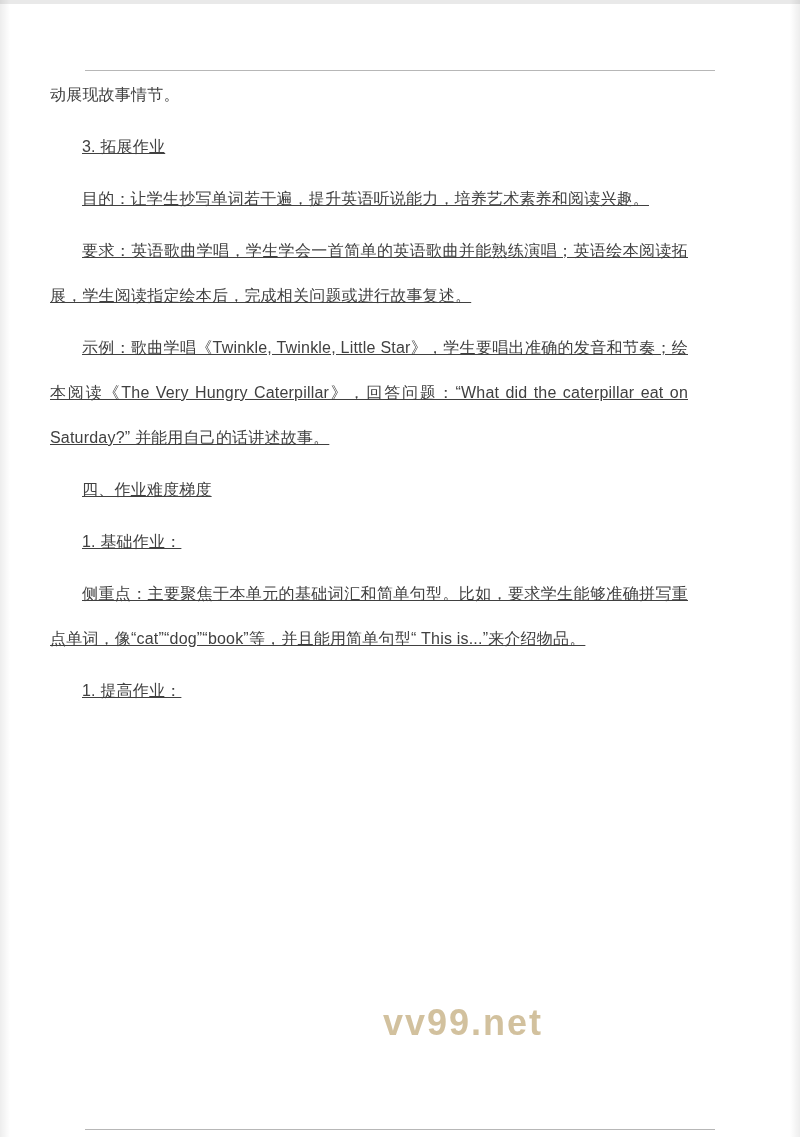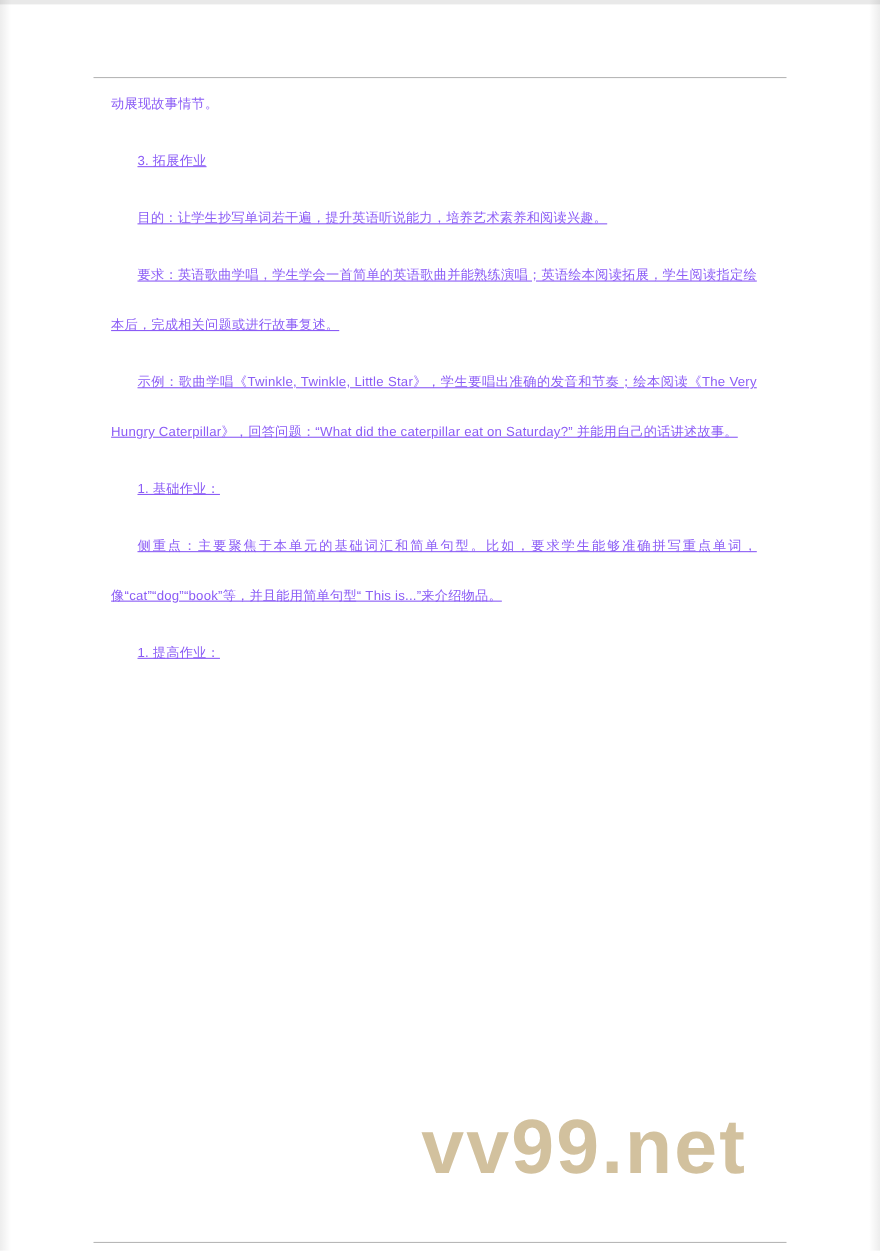--- a/index.html
+++ b/index.html
@@ -41,41 +41,41 @@
     z-index: 3;
   }
   .page-divider.top    { top: 70px; }
   .page-divider.bottom { top: 1129px; }
 
   .doc-content {
     position: absolute;
     top: 71px;
     left: 0;
     right: 0;
-    padding: 1px 112px 0 101px;
+    padding: 1px 112px 0 50px;
     z-index: 1;
-    color: #8b5cf6;
-    font-size: 12px;
+    color: #404040;
+    font-size: 16px;
     line-height: 45px;
     letter-spacing: 0.2px;
   }
   .doc-content p {
     margin: 0 0 7px 0;
     text-align: justify;
   }
   .doc-content p.indent {
     text-indent: 2em;
     text-decoration: underline;
   }
   .watermark {
     position: absolute;
     left: 383px;
     top: 1002px;
     z-index: 0;
-    font-size: 70px;
+    font-size: 36px;
     font-weight: bold;
     letter-spacing: 2px;
     color: rgba(208, 190, 153, 0.95);
     user-select: none;
   }
 </style>
 </head>
 <body>
 
 <div class="edge-top-strip"></div>
@@ -86,16 +86,17 @@
 <div class="page-divider bottom"></div>
 
 <div class="watermark">vv99.net</div>
 
 <div class="doc-content">
   <p>动展现故事情节。</p>
   <p class="indent">3. 拓展作业</p>
   <p class="indent">目的：让学生抄写单词若干遍，提升英语听说能力，培养艺术素养和阅读兴趣。</p>
   <p class="indent">要求：英语歌曲学唱，学生学会一首简单的英语歌曲并能熟练演唱；英语绘本阅读拓展，学生阅读指定绘本后，完成相关问题或进行故事复述。</p>
   <p class="indent">示例：歌曲学唱《Twinkle, Twinkle, Little Star》，学生要唱出准确的发音和节奏；绘本阅读《The Very Hungry Caterpillar》，回答问题：“What did the caterpillar eat on Saturday?” 并能用自己的话讲述故事。</p>
+  <p class="indent">四、作业难度梯度</p>
   <p class="indent">1. 基础作业：</p>
   <p class="indent">侧重点：主要聚焦于本单元的基础词汇和简单句型。比如，要求学生能够准确拼写重点单词，像“cat”“dog”“book”等，并且能用简单句型“ This is...”来介绍物品。</p>
   <p class="indent">1. 提高作业：</p>
 </div>
 
 </body></html>

